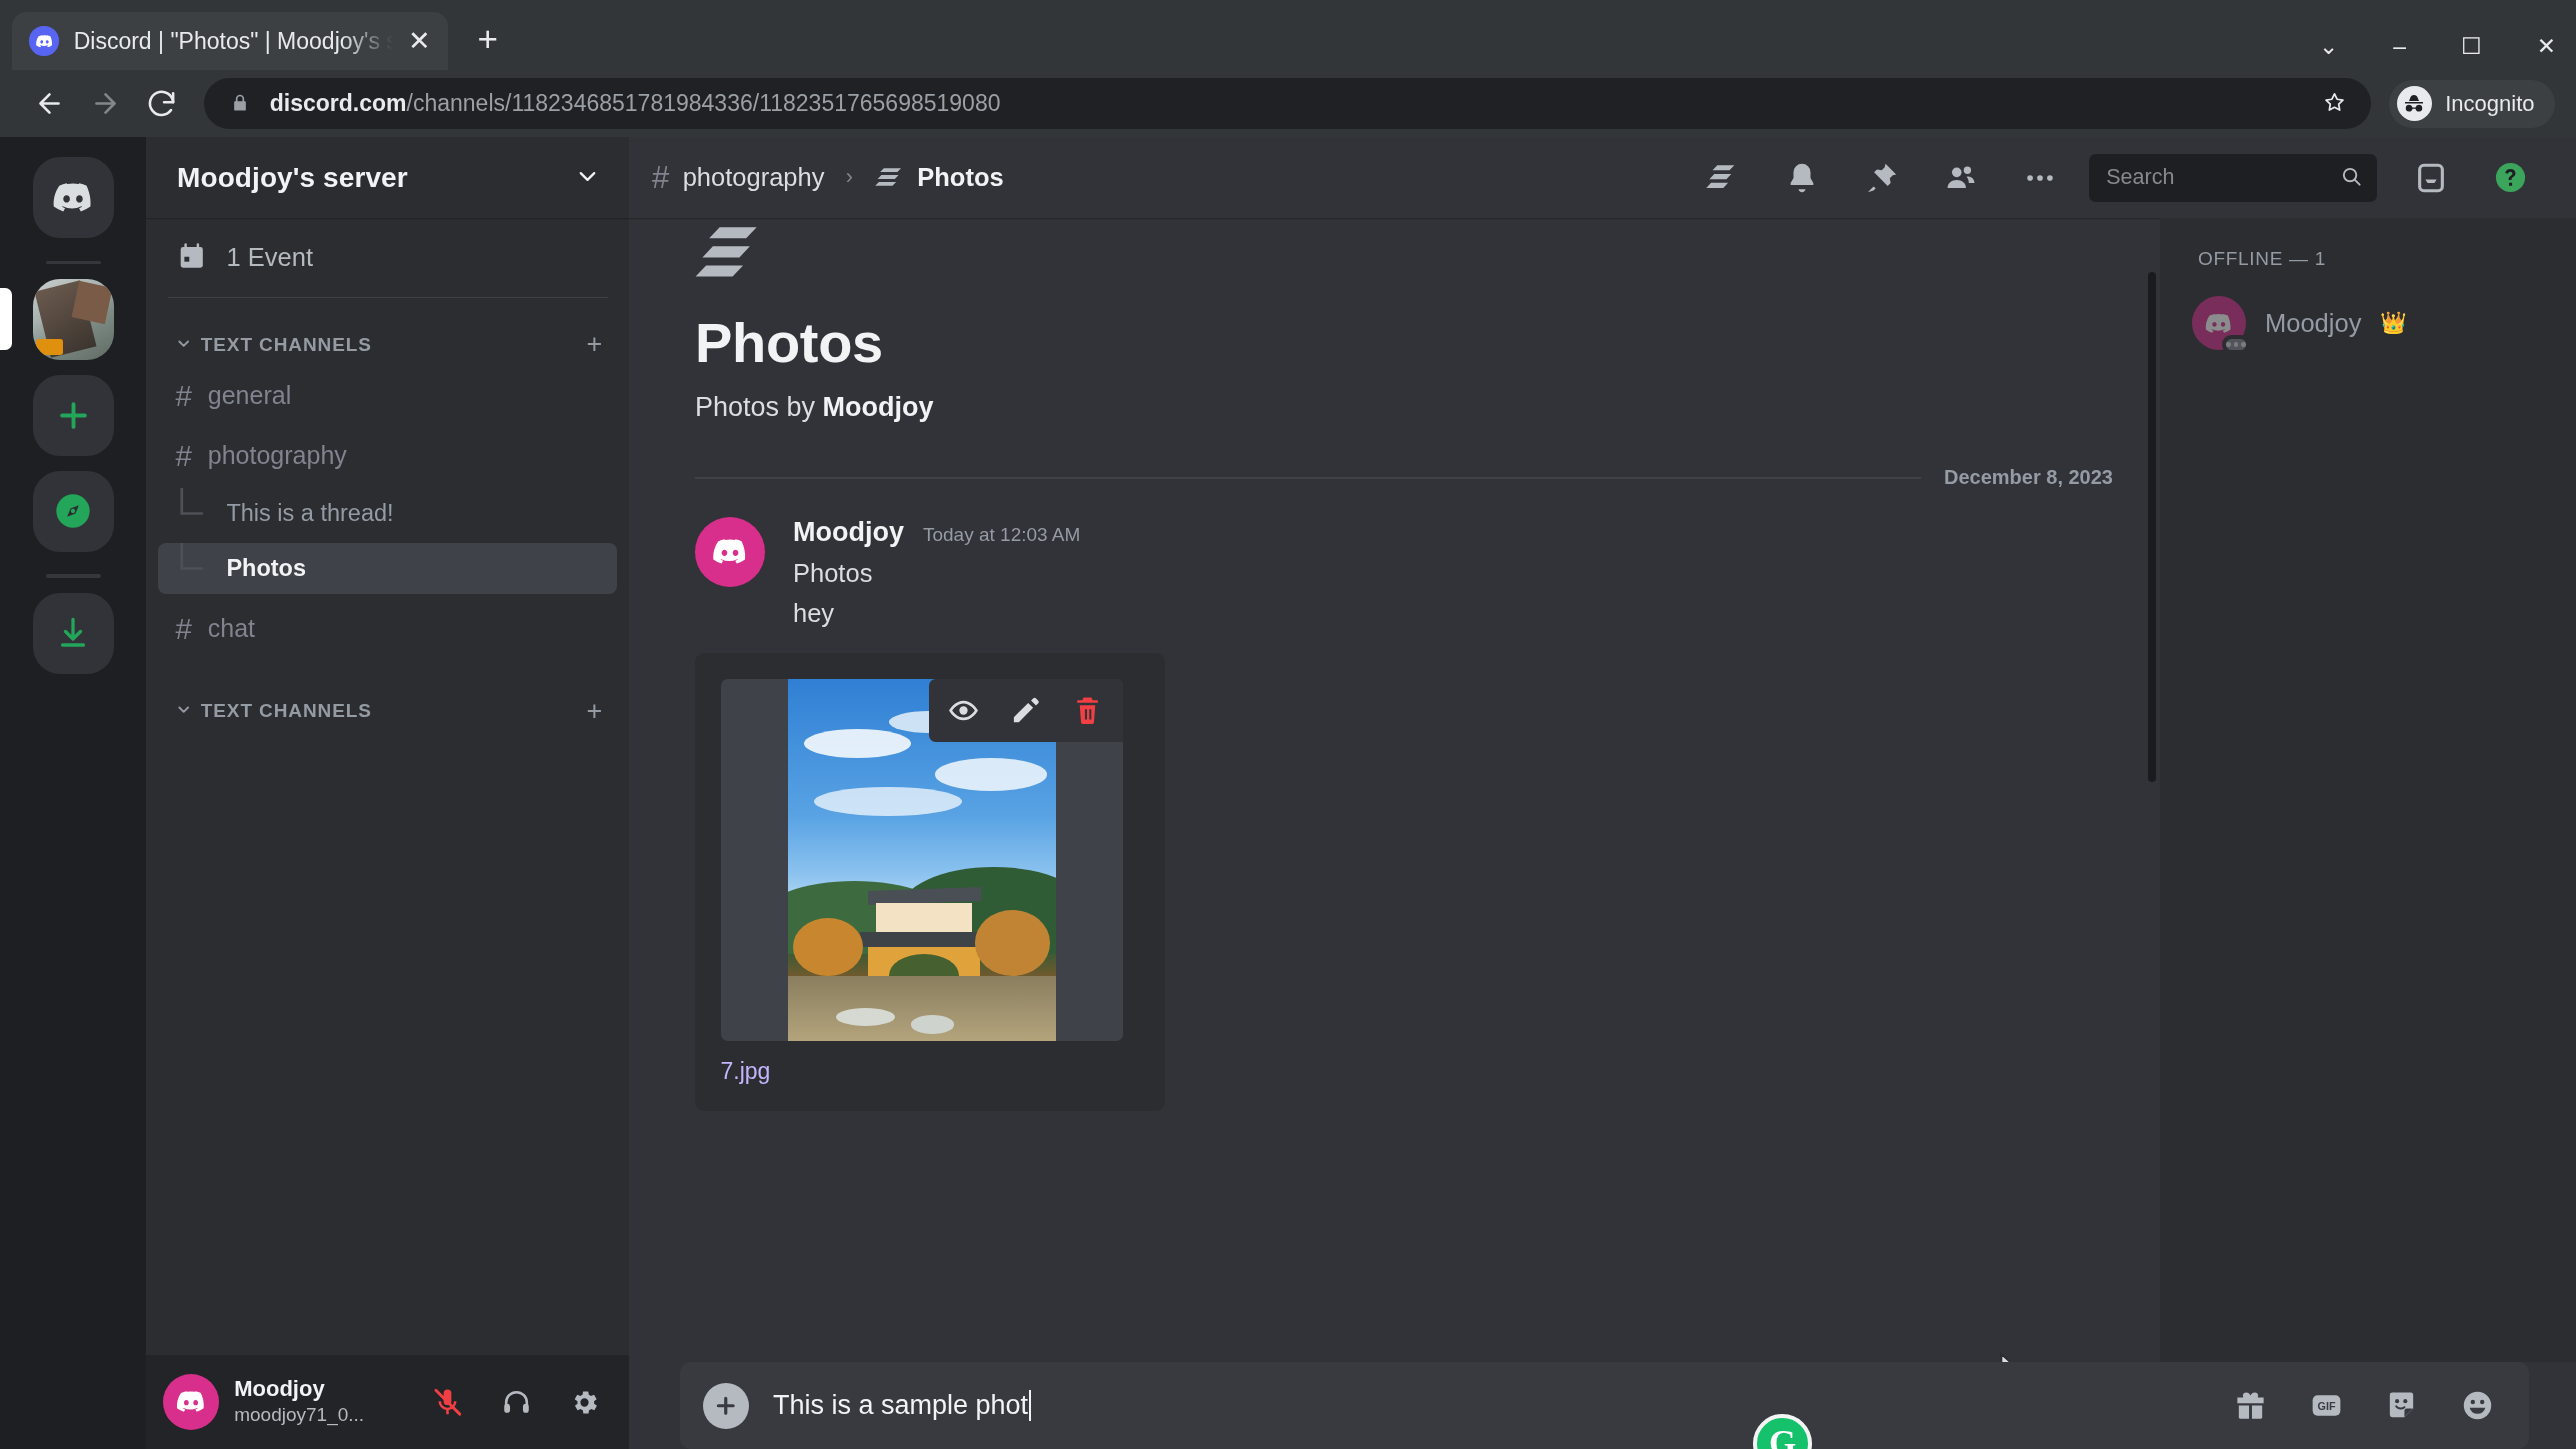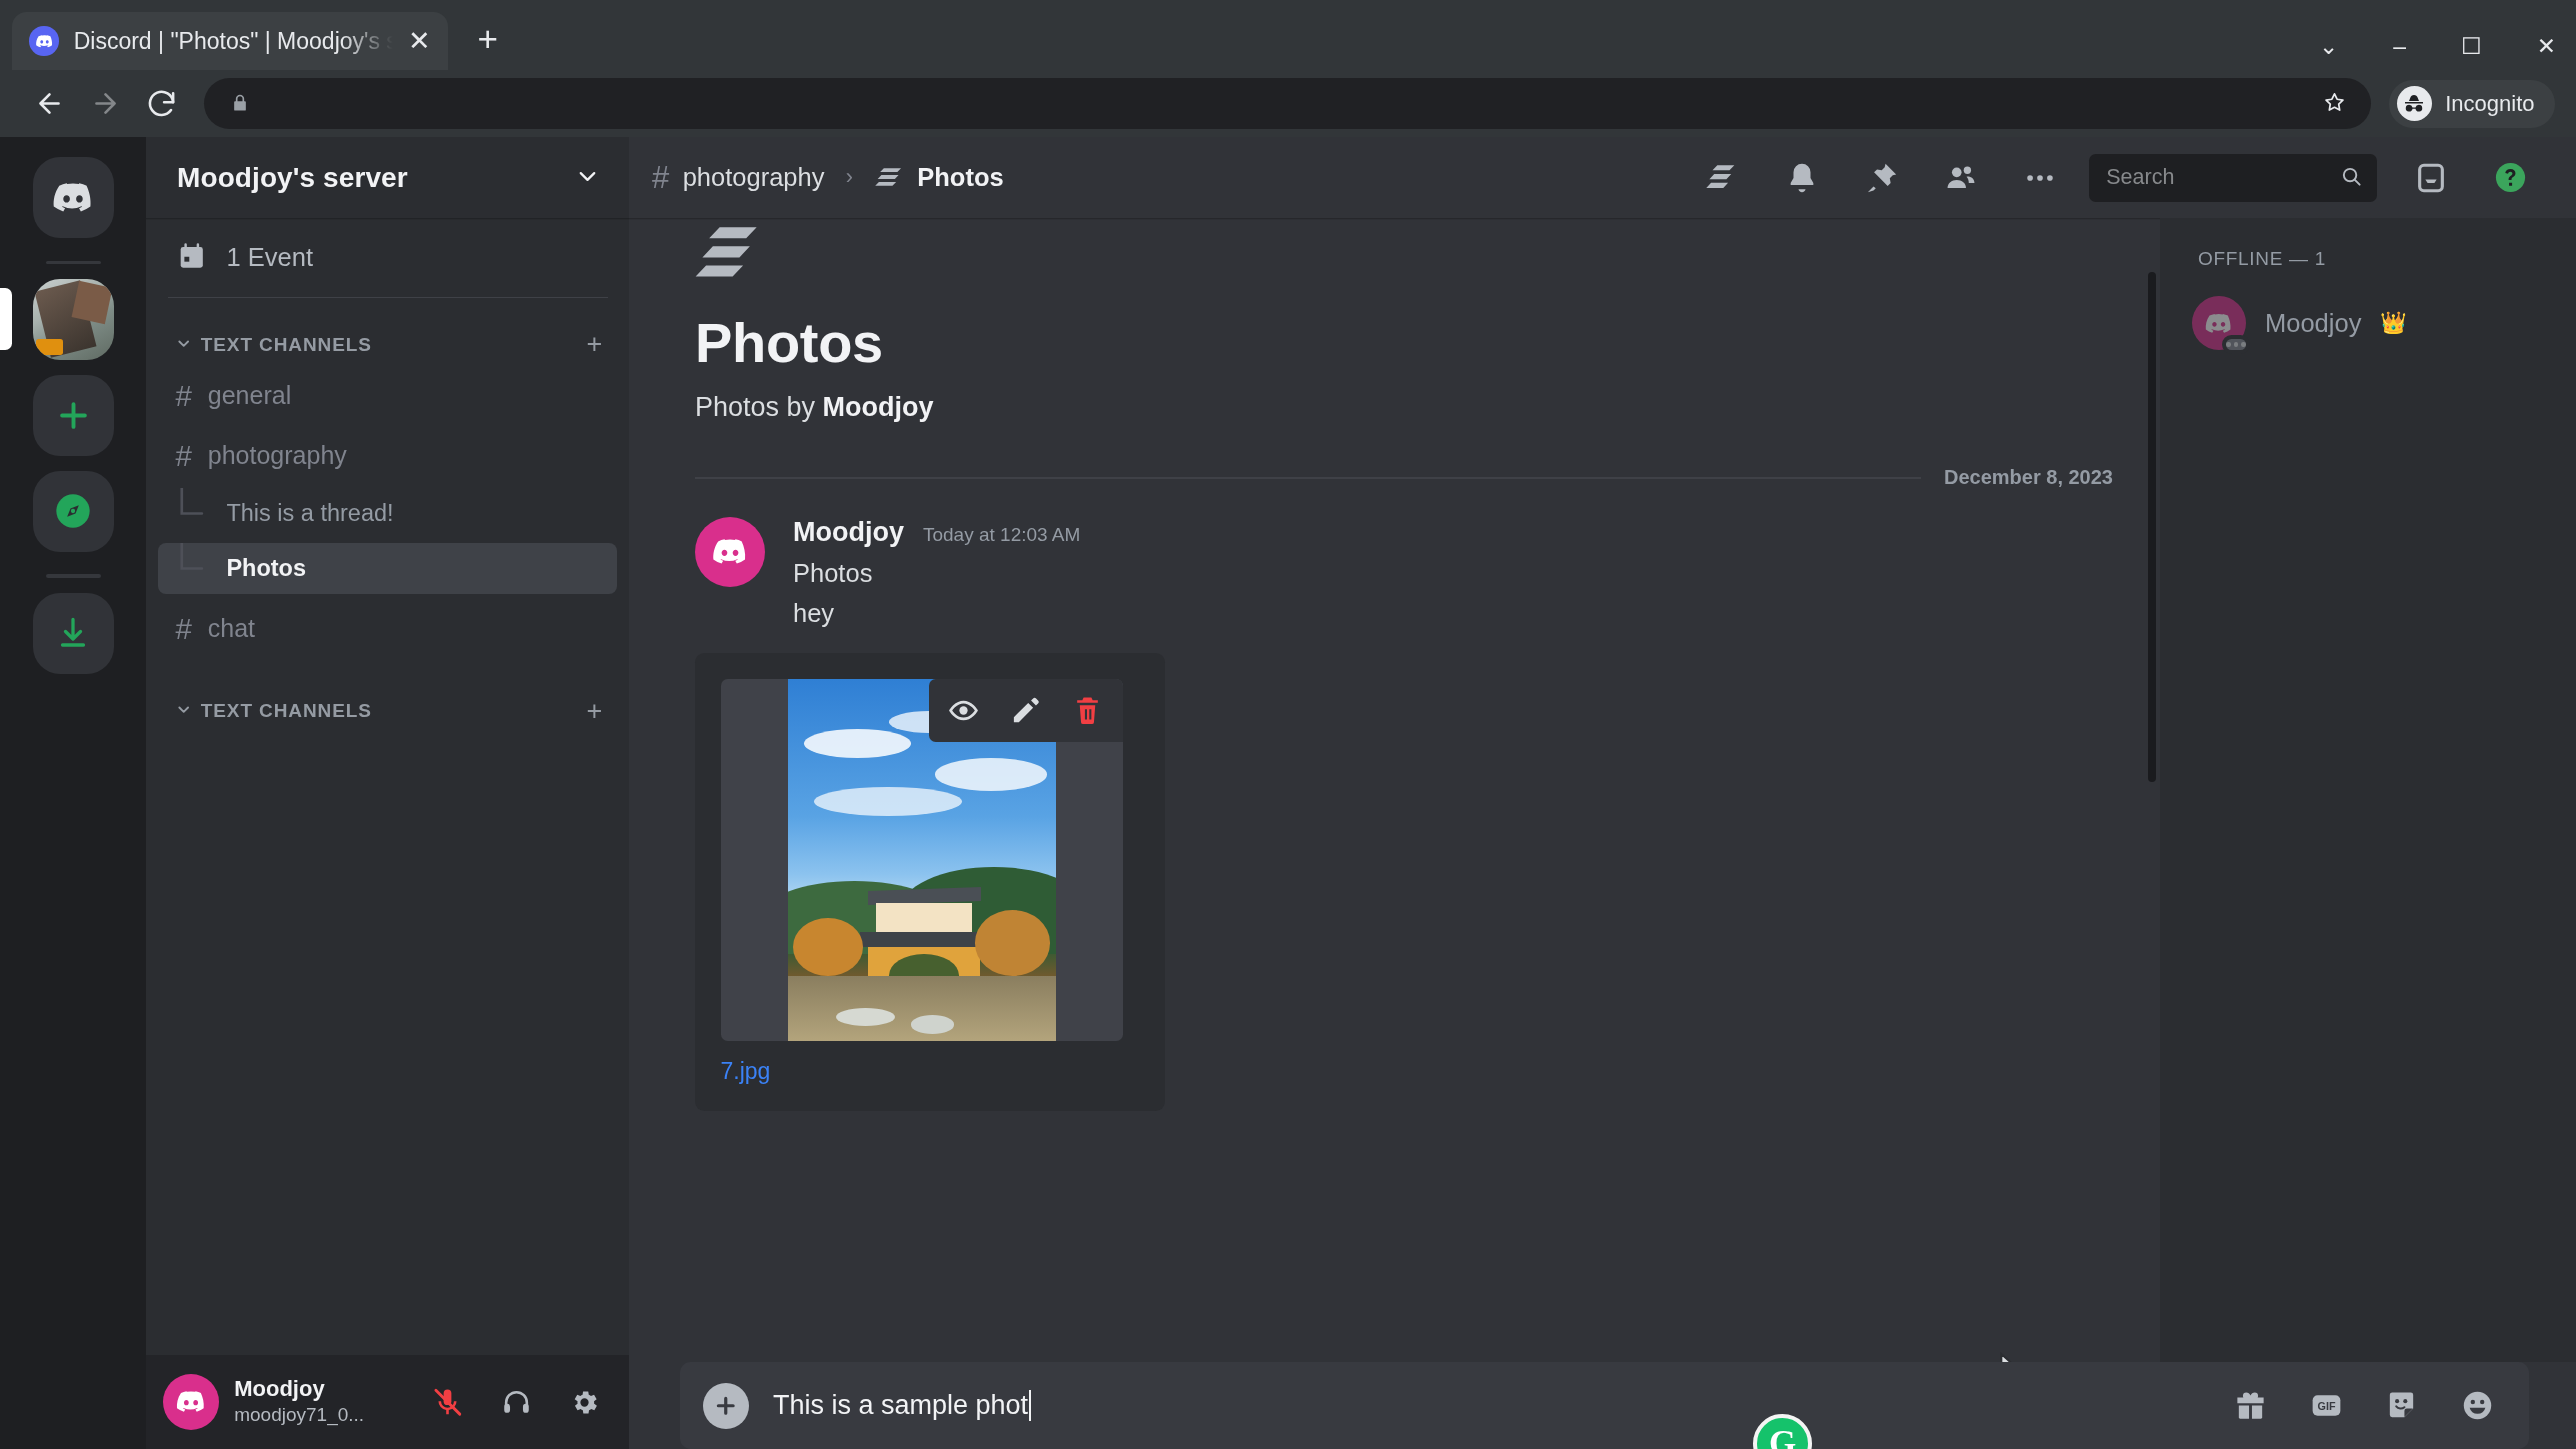--- a/index.html
+++ b/index.html
@@ -135,21 +135,21 @@
   .msg-author { color:#f2f3f5; font-size: 27px; font-weight:700; }
   .msg-time { color:#949ba4; font-size: 19px; }
   .msg-line { color:#dbdee1; font-size: 25.5px; margin-top: 10.7px; }
 
   .upload-card {
     margin: 25.5px 0 0 0; background:#2b2d31; border-radius: 9.4px; padding: 25.5px;
     width: 470px; position:relative;
   }
   .upload-inner { width: 402px; height: 362px; background:#404249; border-radius: 6.7px; display:flex; align-items:center; justify-content:center; overflow:hidden; position:relative; }
   .upload-thumb { width: 268px; height: 362px; overflow:hidden; position:relative; }
-  .upload-name { color:#3b82f6; font-size: 23px; margin-top: 17.4px; }
+  .upload-name { color:#c4b5fd; font-size: 23px; margin-top: 17.4px; }
   .hover-toolbar {
     position:absolute; top: 0px; right: 0px; height: 63px; background:#313338;
     border-radius: 6.7px 6.7px 0 6.7px; display:flex; align-items:center; gap: 0; padding: 0 4px;
   }
   .hover-toolbar .hb { width: 62px; height: 63px; display:flex; align-items:center; justify-content:center; }
 
   .composer-wrap { padding: 0 47px 0 51px; flex: 0 0 auto; }
   .composer {
     background:#383a40; border-radius: 10.7px; min-height: 87px; display:flex; align-items:center;
     padding: 0 23px; position:relative;
@@ -227,20 +227,21 @@
           <path d="M21 11a9 9 0 1 0-1.6 6.1"></path>
           <path d="M21 4v7h-7"></path>
         </svg>
     </span>
     <div class="omnibox">
       <span>
         <svg width="20" height="20" viewBox="0 0 24 24" fill="#9aa0a6">
             <path d="M12 2a5 5 0 0 0-5 5v3H6a1 1 0 0 0-1 1v9a1 1 0 0 0 1 1h12a1 1 0 0 0 1-1v-9a1 1 0 0 0-1-1h-1V7a5 5 0 0 0-5-5Zm3 8H9V7a3 3 0 0 1 6 0v3Z"></path>
           </svg>
       </span>
+      <span class="url"><b>discord.com</b><span>/channels/1182346851781984336/1182351765698519080</span></span>
       <span style="margin-left:auto">
         <svg width="23" height="23" viewBox="0 0 24 24" fill="none" stroke="#e8eaed" stroke-width="1.8" stroke-linejoin="round">
             <path d="m12 3 2.7 5.6 6.1.9-4.4 4.3 1 6.1L12 17l-5.4 2.9 1-6.1L3.2 9.5l6.1-.9L12 3Z"></path>
           </svg>
       </span>
     </div>
     <div class="tb-right">
       <span class="navbtn">
         <svg width="25.5" height="25.5" viewBox="0 0 24 24" fill="none" stroke="#e8eaed" stroke-width="2">
             <rect x="3" y="4" width="18" height="16" rx="2"></rect>

